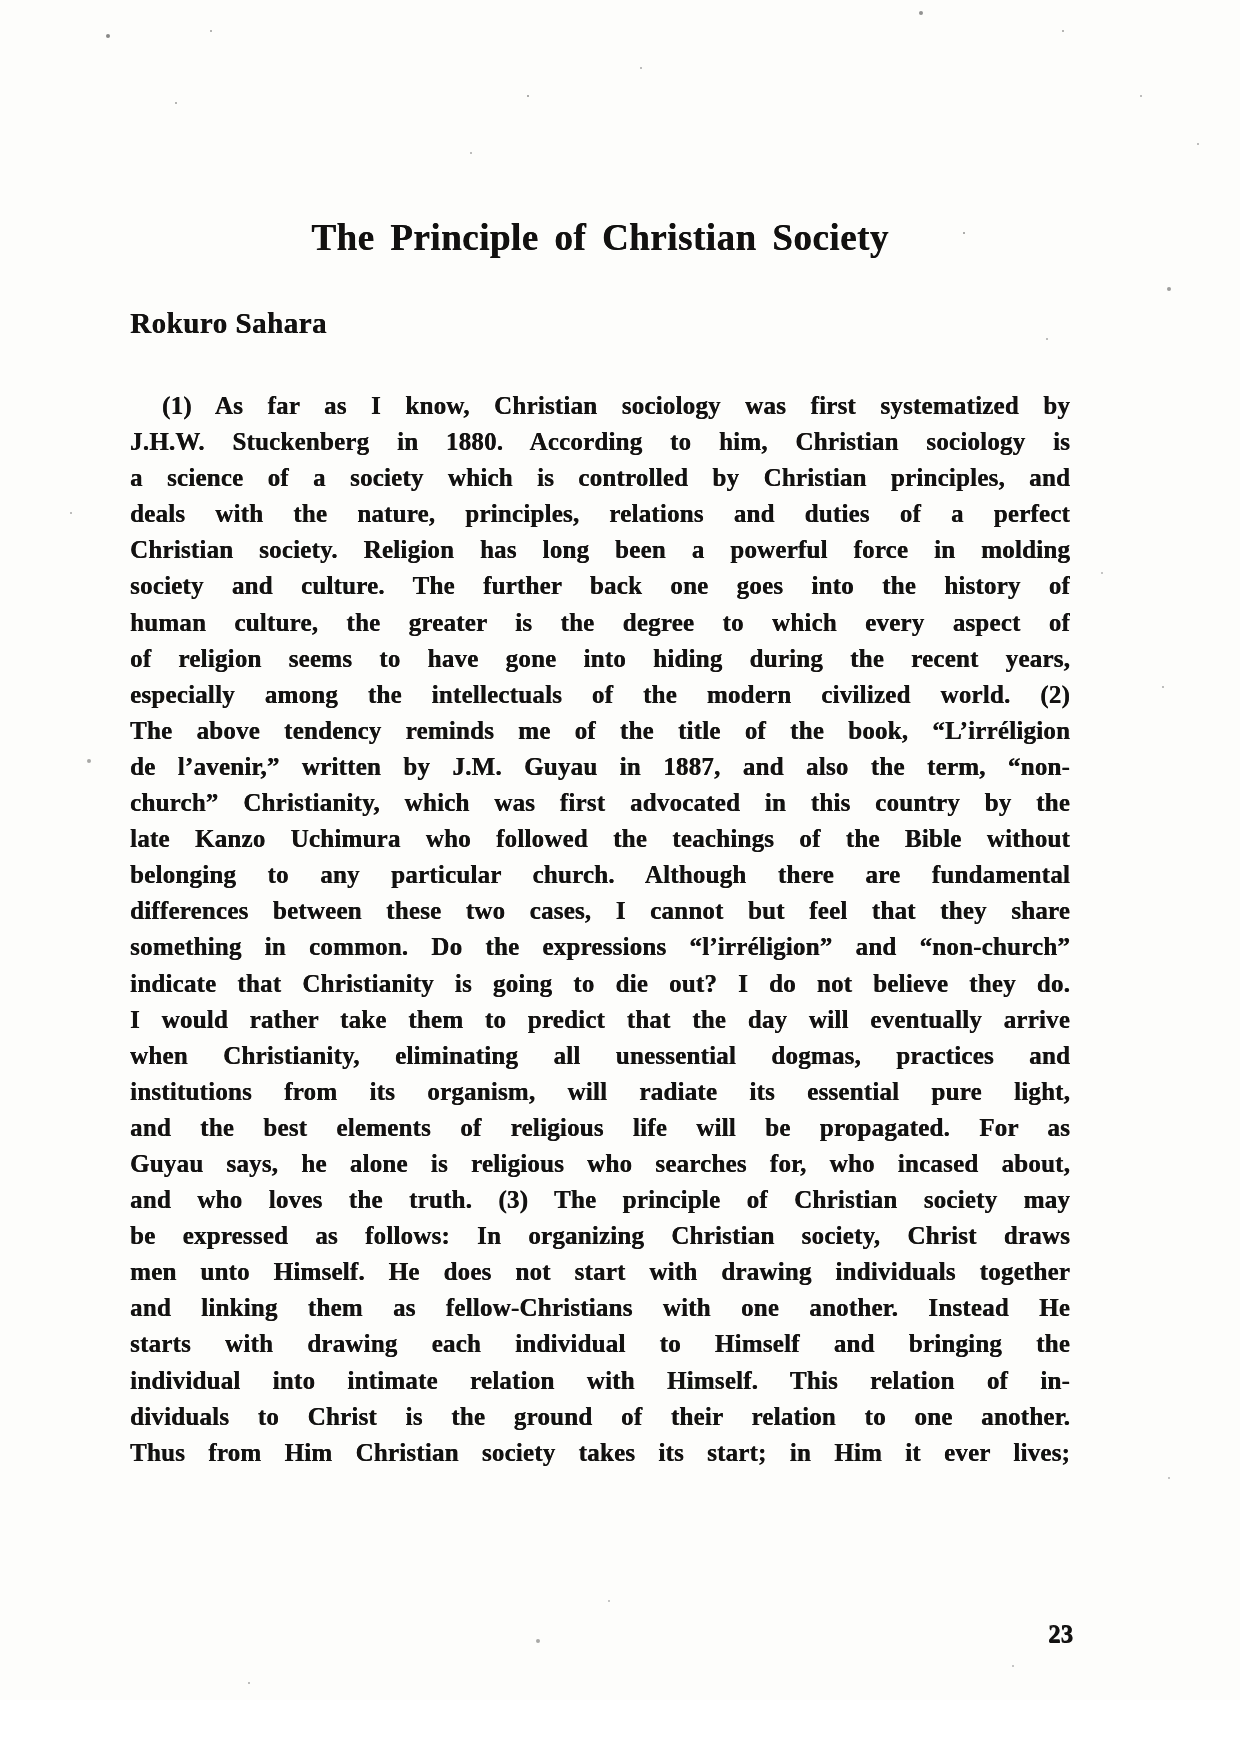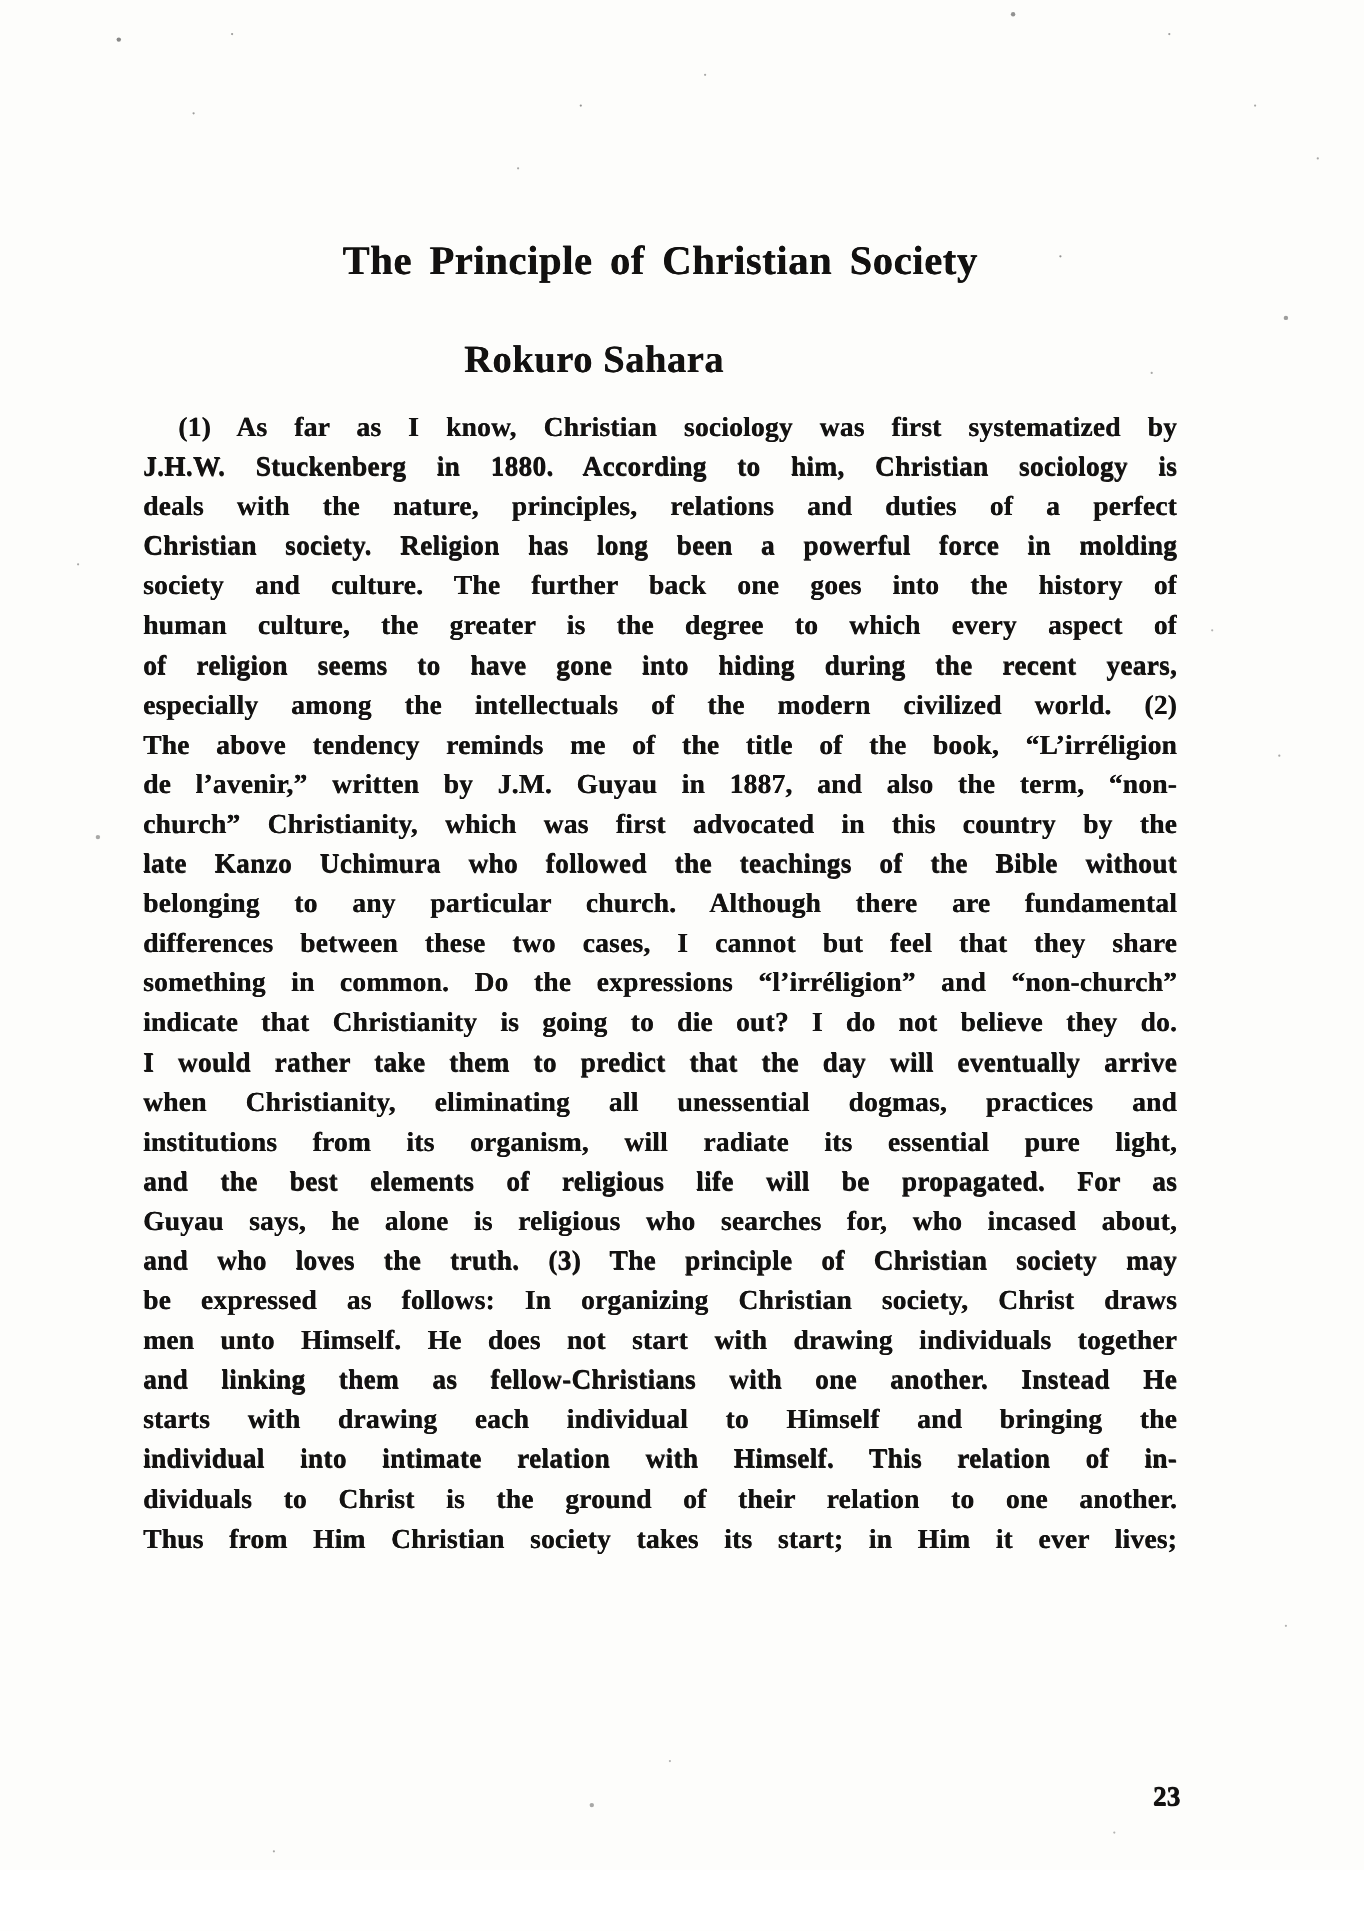--- a/index.html
+++ b/index.html
@@ -28,28 +28,28 @@
     font-weight: 700;
     letter-spacing: 0.5px;
     word-spacing: 6px;
     text-align: center;
     color: #121110;
     text-shadow: 0.4px 0.4px 0 #121110;
   }
   .author {
     margin-top: 48px;
     padding-right: 120px;
-    font-size: 35px;
+    font-size: 29px;
     font-weight: 700;
-    text-align: center;
+    text-align: left;
     letter-spacing: 0.5px;
     text-shadow: 0.4px 0.4px 0 #121110;
   }
   .body-text {
-    margin-top: 24px;
+    margin-top: 48px;
   }
   .line {
     font-size: 25px;
     font-weight: 700;
     line-height: 36.1px;
     height: 36.1px;
     text-align: justify;
     text-align-last: justify;
     overflow: hidden;
     white-space: normal;
@@ -110,20 +110,21 @@
   <div class="specks"></div>
 
   <div class="column">
     <h1 class="title">The Principle of Christian Society</h1>
 
     <div class="author">Rokuro Sahara</div>
 
     <div class="body-text">
       <div class="line first">(1) As far as I know, Christian sociology was first systematized by</div>
       <div class="line">J.H.W. Stuckenberg in 1880.  According to him, Christian sociology is</div>
+      <div class="line">a science of a society which is controlled by Christian principles, and</div>
       <div class="line">deals with the nature, principles, relations and duties of a perfect</div>
       <div class="line">Christian society.  Religion has long been a powerful force in molding</div>
       <div class="line">society and culture.  The further back one goes into the history of</div>
       <div class="line">human culture, the greater is the degree to which every aspect of</div>
       <div class="line">of religion seems to have gone into hiding during the recent years,</div>
       <div class="line">especially among the intellectuals of the modern civilized world.  (2)</div>
       <div class="line">The above tendency reminds me of the title of the book, “L’irréligion</div>
       <div class="line">de l’avenir,” written by J.M. Guyau in 1887, and also the term, “non-</div>
       <div class="line">church” Christianity, which was first advocated in this country by the</div>
       <div class="line">late Kanzo Uchimura who followed the teachings of the Bible without</div>

